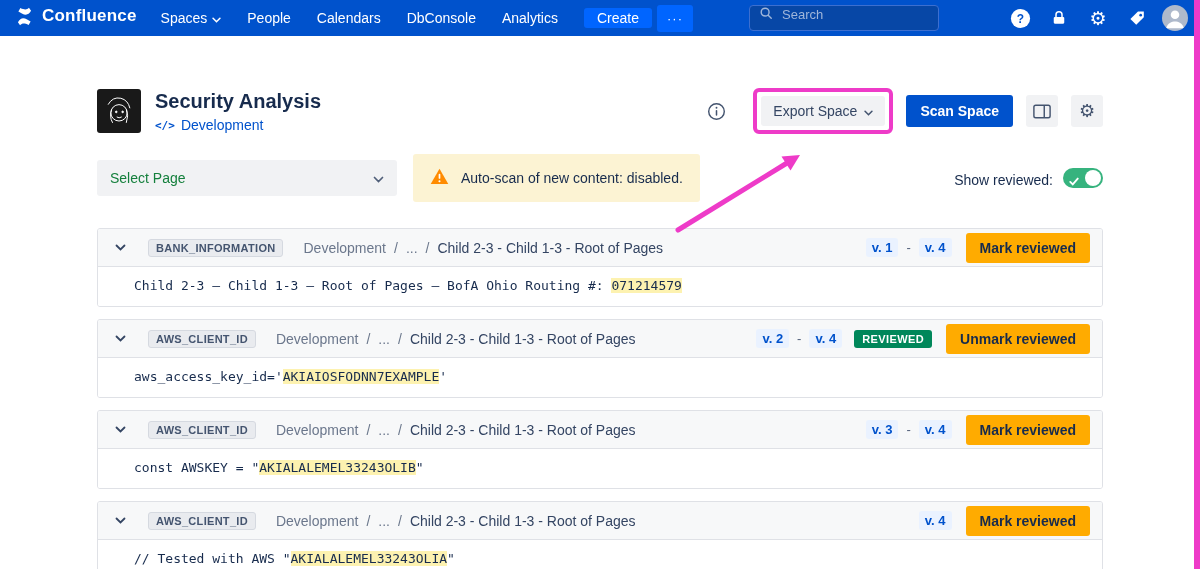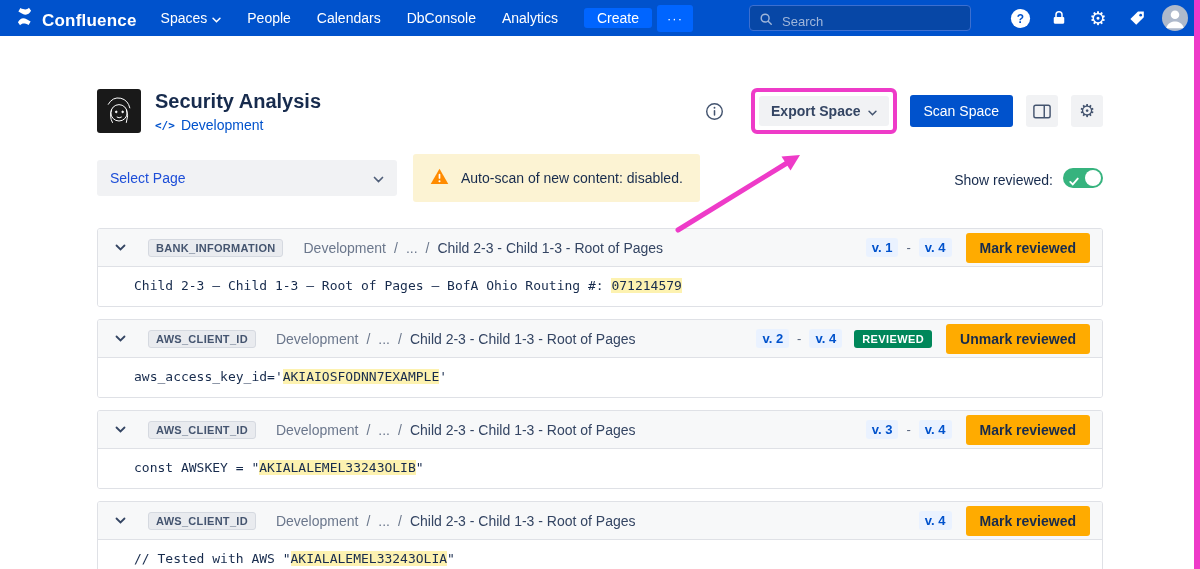--- a/index.html
+++ b/index.html
@@ -13,53 +13,53 @@
     --orange-btn:#ffab00;
     --hl:#fdf2b0;
   }
   *{box-sizing:border-box;}
   body{
     width:1200px;height:569px;margin:0;overflow:hidden;position:relative;
     background:#fff;font-family:"Liberation Sans",sans-serif;color:var(--text-dark);
   }
   
   .topnav{height:36px;background:var(--nav-blue);display:flex;align-items:center;padding:0 12px 0 14px;}
-  .brand{display:flex;align-items:flex-end;gap:7px;margin-right:24px;cursor:pointer;}
+  .brand{display:flex;align-items:flex-start;gap:7px;margin-right:24px;cursor:pointer;}
   .brand-name{color:#fff;font-size:17px;font-weight:700;letter-spacing:.2px;}
   .nav-items{display:flex;align-items:center;gap:26px;}
   .nav-item{color:#fff;font-size:14px;display:flex;align-items:center;gap:5px;cursor:pointer;white-space:nowrap;}
   .create-btn{margin-left:26px;background:#0065ff;color:#fff;font-size:14px;font-weight:500;border:none;border-radius:3px;padding:2px 13px;cursor:pointer;font-family:inherit;}
   .more-btn{margin-left:5px;background:#0065ff;color:#fff;border:none;border-radius:3px;padding:6px 10px;font-size:13px;letter-spacing:1px;cursor:pointer;font-family:inherit;}
-  .search-box{margin-left:56px;width:222px;height:26px;background:var(--nav-dark);border:1px solid #3c6fd0;border-radius:4px;display:flex;align-items:flex-end;gap:7px;padding:0 9px;}
+  .search-box{margin-left:56px;width:190px;height:26px;background:var(--nav-dark);border:1px solid #3c6fd0;border-radius:4px;display:flex;align-items:flex-start;gap:7px;padding:0 9px;}
   .search-box input{background:transparent;border:none;outline:none;color:#fff;font-size:13px;width:100%;font-family:inherit;}
   .search-box input::placeholder{color:#9fb6da;}
   .nav-right{margin-left:auto;display:flex;align-items:center;gap:11px;}
   .nav-icon-btn{width:28px;height:28px;display:flex;align-items:center;justify-content:center;cursor:pointer;}
   .gear-glyph{font-family:"DejaVu Sans",sans-serif;font-size:19px;color:#fff;line-height:1;}
   .avatar{width:26px;height:26px;border-radius:50%;overflow:hidden;background:#aeb9cb;display:flex;align-items:flex-end;justify-content:center;}
   
   .page{padding:0 97px;}
   .space-header{margin-top:52px;display:flex;align-items:center;}
   .space-logo{width:44px;height:44px;border-radius:3px;background:#191919;display:flex;align-items:center;justify-content:center;flex:none;}
   .title-block{margin-left:14px;}
   .page-title{font-size:20px;font-weight:600;color:var(--text-dark);line-height:1.2;text-align:center;}
   .space-link-row{display:flex;align-items:center;gap:6px;margin-top:4px;}
   .code-glyph{font-family:"DejaVu Sans Mono",monospace;font-size:11px;font-weight:700;color:var(--nav-blue);}
   .space-link{font-size:14px;color:var(--nav-blue);cursor:pointer;}
   .header-right{margin-left:auto;display:flex;align-items:center;gap:13px;}
   .info-btn{display:flex;align-items:center;justify-content:center;cursor:pointer;margin-right:14px;}
   .annot-box{border:4px solid var(--pink);border-radius:6px;padding:4px;}
-  .export-btn{background:#f1f2f4;border:none;border-radius:3px;color:#344563;font-size:14px;font-weight:700;padding:7px 12px;display:flex;align-items:center;gap:7px;cursor:pointer;font-family:inherit;}
-  .scan-btn{background:var(--nav-blue);color:#fff;border:none;border-radius:3px;font-size:14px;font-weight:400;padding:8px 14px;cursor:pointer;font-family:inherit;}
+  .export-btn{background:#f1f2f4;border:none;border-radius:3px;color:#344563;font-size:14px;font-weight:400;padding:7px 12px;display:flex;align-items:center;gap:7px;cursor:pointer;font-family:inherit;}
+  .scan-btn{background:var(--nav-blue);color:#fff;border:none;border-radius:3px;font-size:14px;font-weight:700;padding:8px 14px;cursor:pointer;font-family:inherit;}
   .hdr-icon-btn{width:32px;height:32px;background:#f1f2f4;border:none;border-radius:3px;display:flex;align-items:center;justify-content:center;cursor:pointer;}
   .hdr-icon-btn:first-of-type{margin-left:16px;}
   .gear-glyph-dark{font-family:"DejaVu Sans",sans-serif;font-size:18px;color:#44546f;line-height:1;}
   
   .controls{margin-top:20px;display:flex;align-items:center;}
-  .select-page{width:300px;height:36px;background:#f1f2f4;border-radius:3px;display:flex;align-items:center;padding:8px 13px;font-size:14px;color:#1d4ed8;cursor:pointer;}
+  .select-page{width:300px;height:36px;background:#f1f2f4;border-radius:3px;display:flex;align-items:center;padding:8px 13px;font-size:14px;color:#15803d;cursor:pointer;}
   .select-page .chev{margin-left:auto;}
   .warning{margin-left:16px;height:48px;background:#fcf3d3;border-radius:3px;display:flex;align-items:center;gap:12px;padding:0 17px;font-size:14px;color:var(--text-dark);}
   .show-reviewed{margin-left:auto;display:flex;align-items:flex-end;gap:10px;font-size:14px;color:var(--text-dark);}
   .toggle{width:40px;height:20px;background:#36b37e;border-radius:10px;position:relative;cursor:pointer;flex:none;}
   .toggle .tick{position:absolute;left:6px;top:5px;}
   .toggle .knob{position:absolute;right:2px;top:2px;width:16px;height:16px;border-radius:50%;background:#fff;}
   
   .findings{margin-top:26px;display:flex;flex-direction:column;gap:12px;}
   .card{border:1px solid var(--border);border-radius:3px;overflow:hidden;}
   .card-head{background:#f7f8f9;border-bottom:1px solid var(--border);height:38px;display:flex;align-items:center;gap:20px;padding:0 12px 0 14px;}

